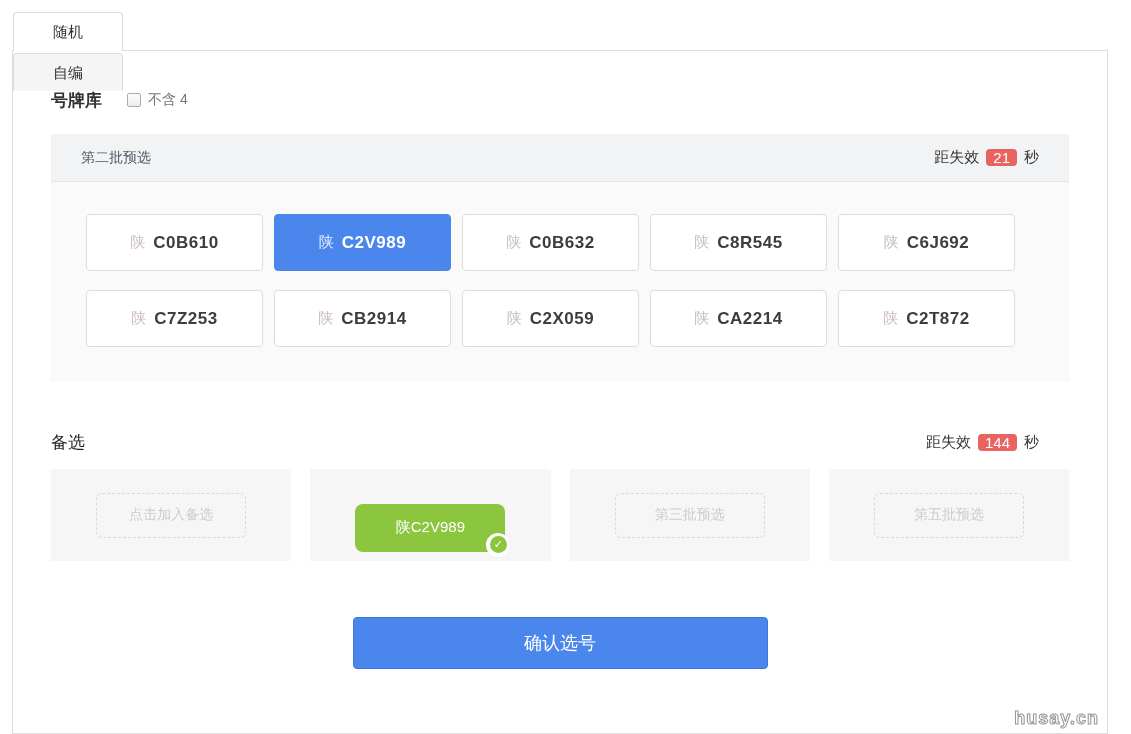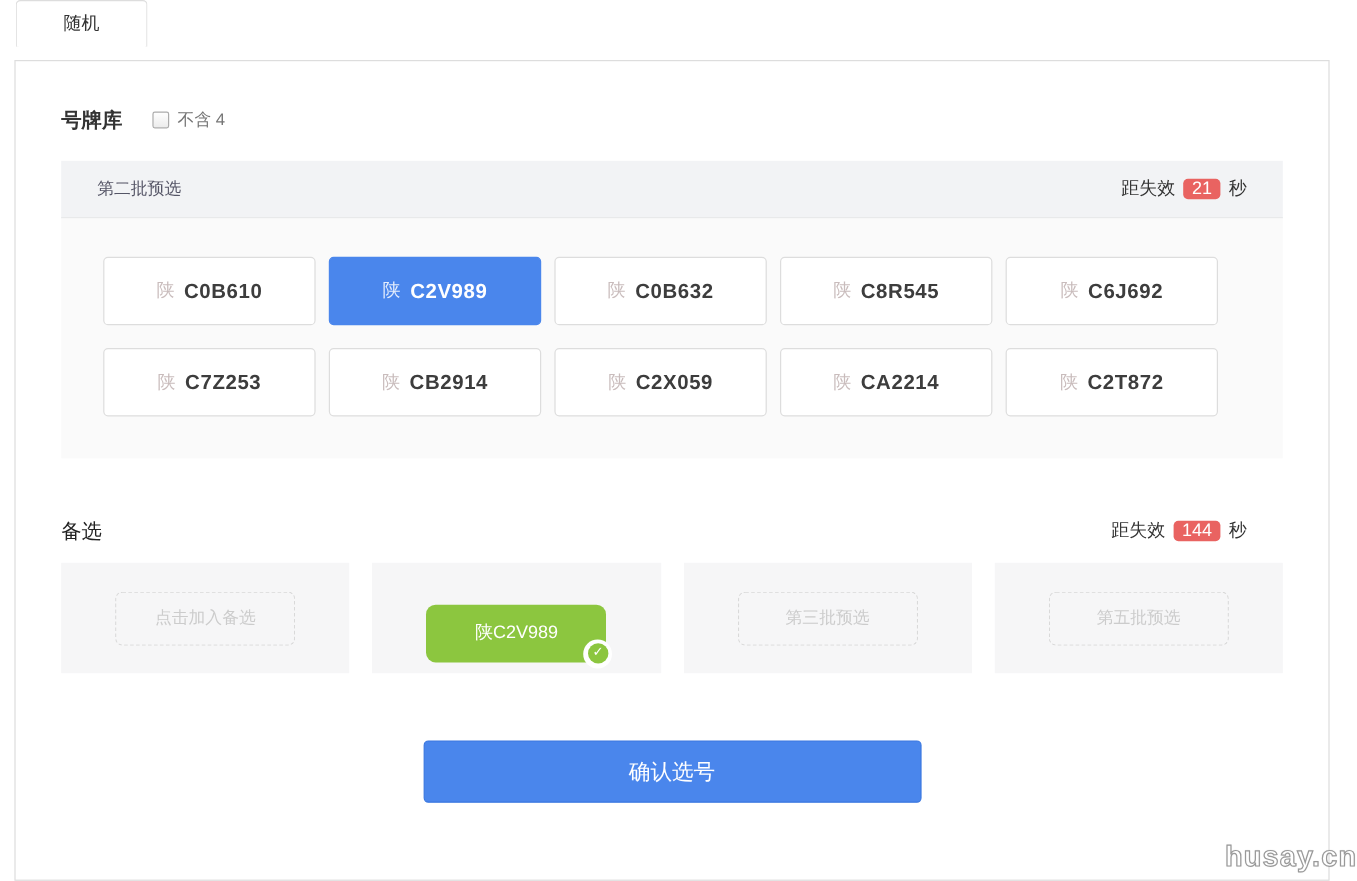--- a/index.html
+++ b/index.html
@@ -6,21 +6,21 @@
   html, body { width: 1131px; height: 734px; }
   body {
     font-family: "Liberation Sans", "DejaVu Sans", sans-serif;
     background: #fff;
     position: relative;
     overflow: hidden;
     color: #333;
   }
 
   
-  .tabs { position: absolute; top: 0; left: 13px; display: flex; gap: 2px; z-index: 3; flex-direction: column; }
+  .tabs { position: absolute; top: 12px; left: 13px; display: flex; gap: 2px; z-index: 3; flex-direction: column; }
   .tab {
     width: 110px; height: 38px; line-height: 37px; text-align: center;
     font-size: 15px; color: #333;
     border: 1px solid #ddd; border-bottom: none;
     border-radius: 4px 4px 0 0;
     background: #f5f5f5; cursor: pointer;
   }
   .tab.active { background: #fff; height: 39px; }
 
   
@@ -120,33 +120,34 @@
   }
 
   
   .confirm-btn {
     display: block; margin: 56px auto 0;
     width: 415px; height: 52px; font-size: 18px;
   }
 
   
   .watermark {
-    position: absolute; right: 0; bottom: 5px;
-    font-size: 24px; font-weight: bold; letter-spacing: 1px;
+    position: absolute; right: 32px; bottom: 5px;
+    font-size: 18px; font-weight: bold; letter-spacing: 1px;
     color: #fff;
     -webkit-text-stroke: 1px #999;
     text-shadow: 0 0 1px #aaa;
     z-index: 5;
   }
 </style>
 </head>
 <body>
 
 <div class="tabs">
   <div class="tab active">随机</div>
+  <div class="tab">自编</div>
 </div>
 
 <div class="panel">
   <div class="content">
 
     <div class="pool-header">
       <span class="pool-title">号牌库</span>
       <span class="exclude">
         <span class="checkbox"></span>
         <span class="exclude-label">不含 4</span>

